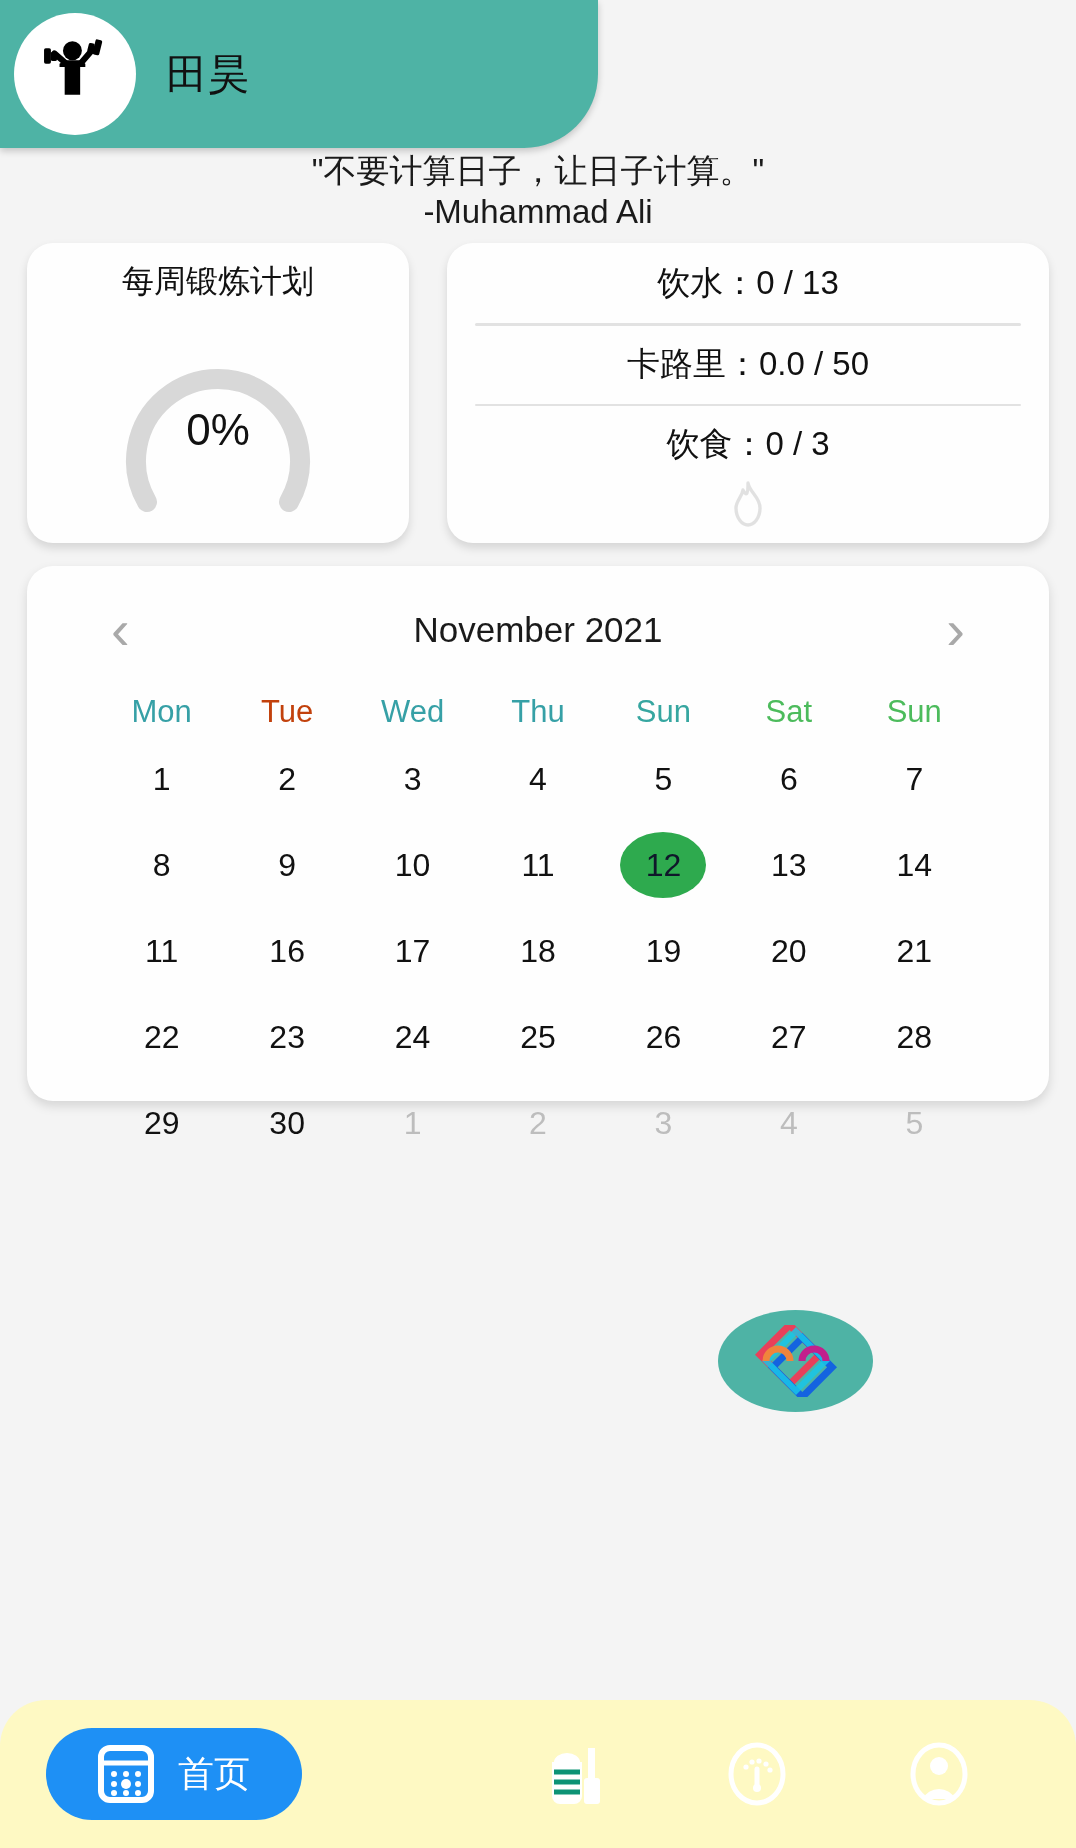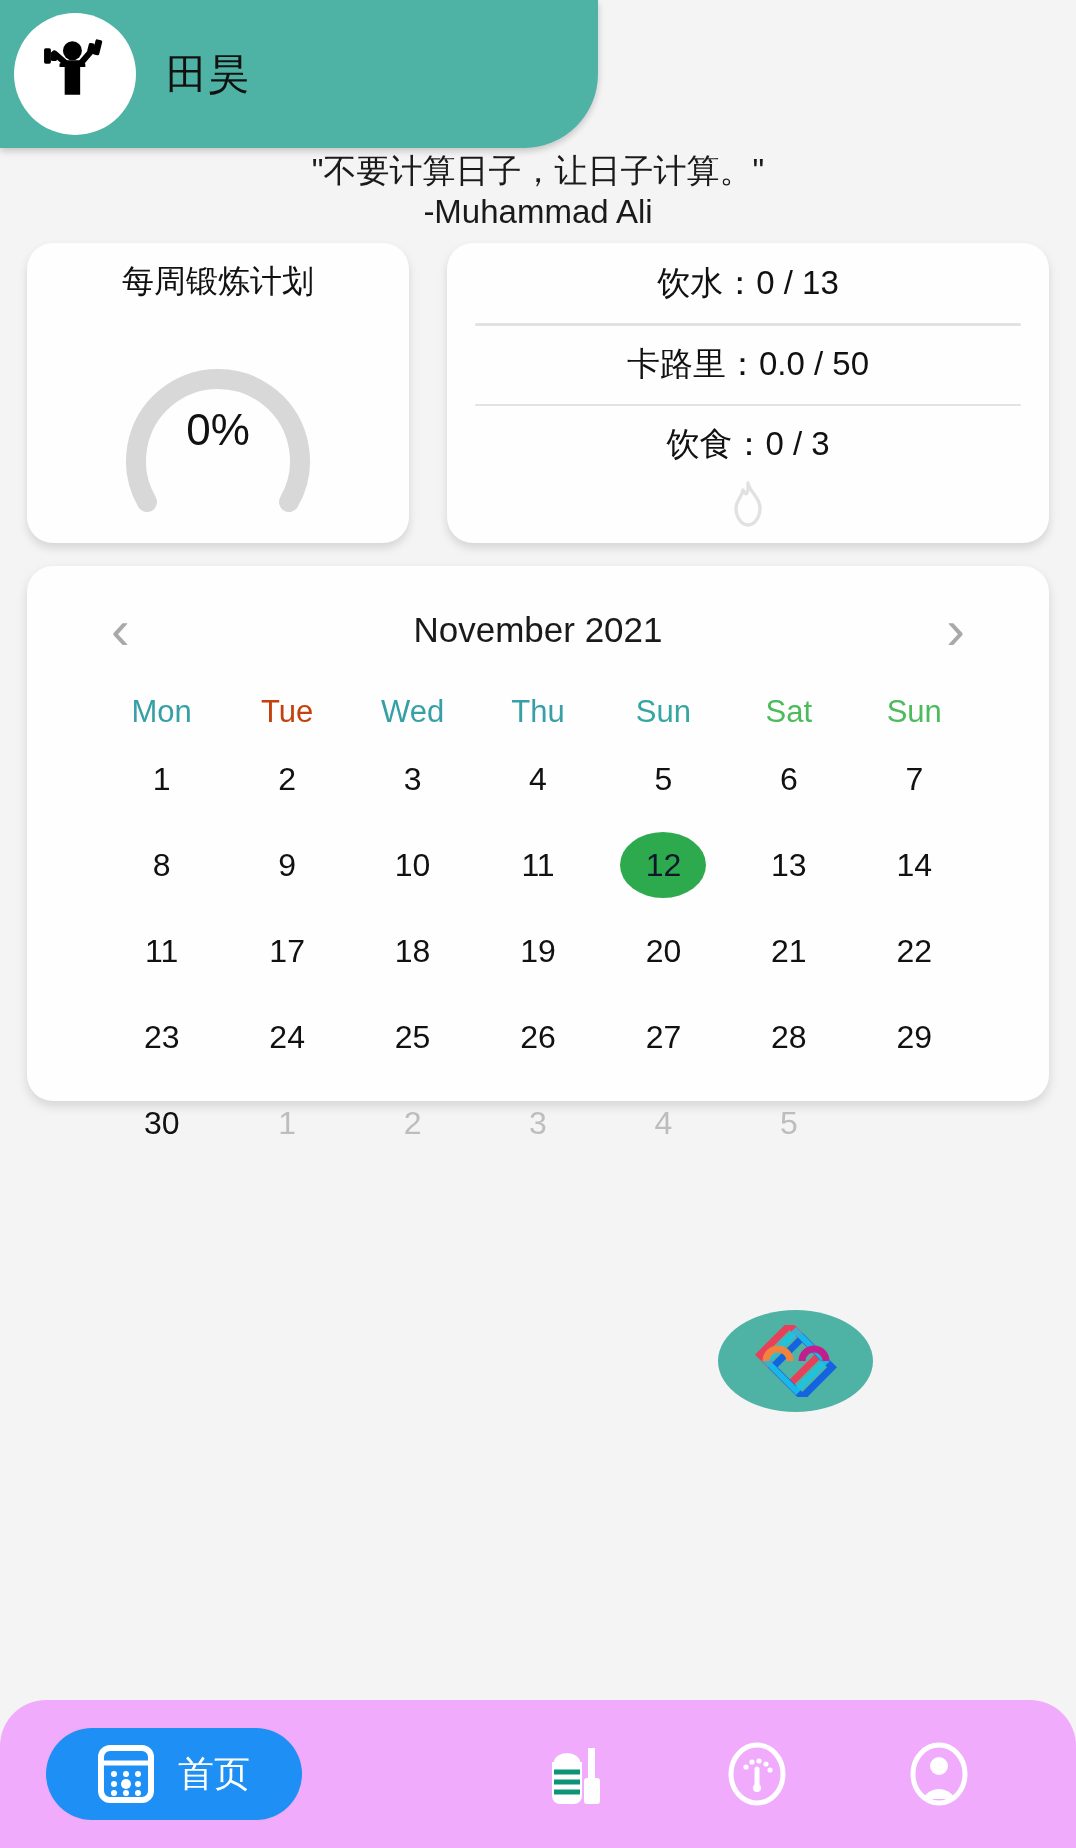--- a/index.html
+++ b/index.html
@@ -208,21 +208,21 @@
     cursor: pointer;
   }
   .fab svg { width: 106px; height: 72px; }
 
   
   .bottom-nav {
     position: absolute;
     left: 0; right: 0;
     bottom: 0;
     height: 148px;
-    background: #f0abfc;
+    background: #fef9c3;
     border-top-left-radius: 46px;
     border-top-right-radius: 46px;
     display: flex;
     align-items: center;
     padding: 0 46px;
   }
   .nav-item {
     display: flex;
     align-items: center;
     justify-content: center;
@@ -350,20 +350,23 @@
         <span class="pill" style="background: rgb(46, 170, 78);">12</span>
       </div>
       <div class="cal-cell">
         <span class="pill">13</span>
       </div>
       <div class="cal-cell">
         <span class="pill">14</span>
       </div>
       <div class="cal-cell">
         <span class="pill">11</span>
+      </div>
+      <div class="cal-cell">
+        <span class="pill">16</span>
       </div>
       <div class="cal-cell">
         <span class="pill">17</span>
       </div>
       <div class="cal-cell">
         <span class="pill">18</span>
       </div>
       <div class="cal-cell">
         <span class="pill">19</span>
       </div>

